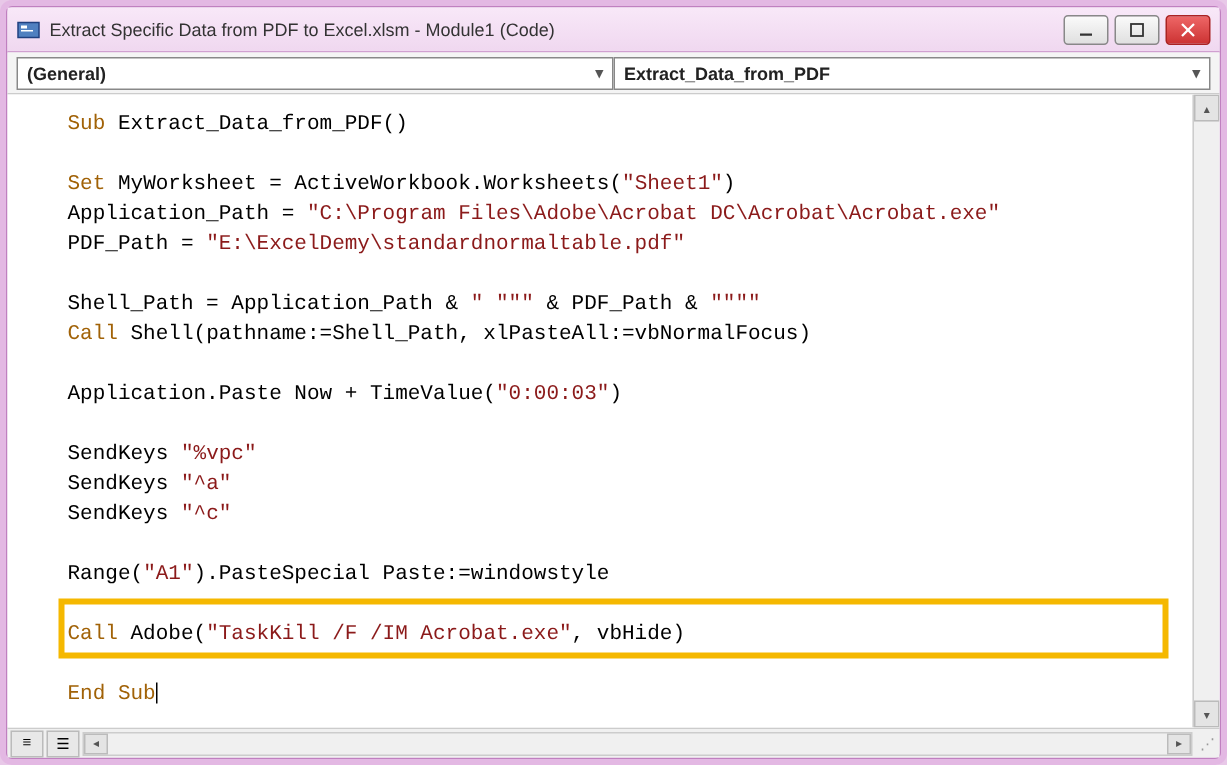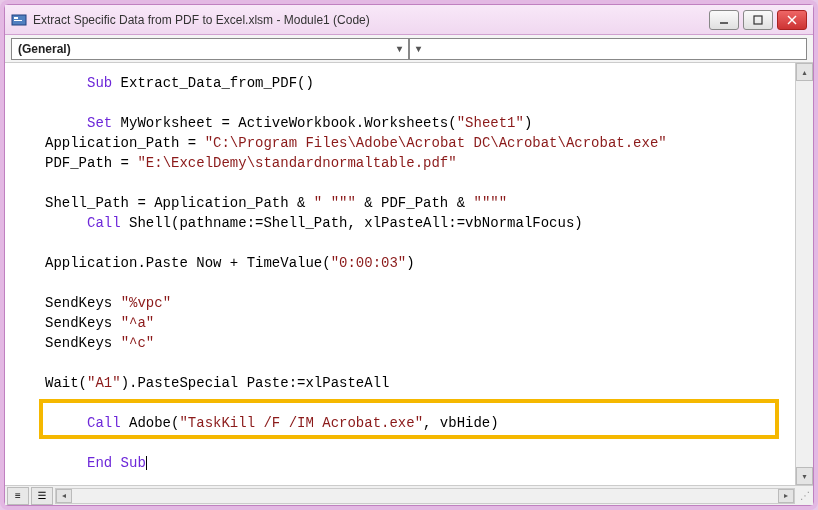--- a/index.html
+++ b/index.html
@@ -85,21 +85,21 @@
     overflow: hidden;
   }
   .code-content {
     padding: 10px 10px 10px 40px;
     font-family: Consolas, "Courier New", monospace;
     font-size: 14px;
     line-height: 20px;
     color: #000;
     white-space: pre;
   }
-  .kw { color: #6d28d9; margin-left: 42px; }
+  .kw { color: #a16207; }
   .str { color: #8b1a1a; }
   .highlight-box {
     position: absolute;
     left: 34px;
     width: 740px;
     height: 40px;
     border: 4px solid #f5b800;
     background: transparent;
     pointer-events: none;
   }
@@ -196,41 +196,42 @@
         </div>
     </div>
   </div>
 
   <div class="dropdown-bar">
     <div class="dropdown">
       <span>(General)</span>
       <span class="arrow">▾</span>
     </div>
     <div class="dropdown">
+      <span>Extract_Data_from_PDF</span>
       <span class="arrow">▾</span>
     </div>
   </div>
 
   <div class="code-area">
     <div class="code-content"><span class="kw">Sub</span><span> Extract_Data_from_PDF()</span>
 <span></span>
 <span class="kw">Set</span><span> MyWorksheet = ActiveWorkbook.Worksheets(</span><span class="str">"Sheet1"</span><span>)</span>
 <span>Application_Path = </span><span class="str">"C:\Program Files\Adobe\Acrobat DC\Acrobat\Acrobat.exe"</span>
 <span>PDF_Path = </span><span class="str">"E:\ExcelDemy\standardnormaltable.pdf"</span>
 <span></span>
 <span>Shell_Path = Application_Path &amp; </span><span class="str">" """</span><span> &amp; PDF_Path &amp; </span><span class="str">""""</span>
 <span class="kw">Call</span><span> Shell(pathname:=Shell_Path, xlPasteAll:=vbNormalFocus)</span>
 <span></span>
 <span>Application.Paste Now + TimeValue(</span><span class="str">"0:00:03"</span><span>)</span>
 <span></span>
 <span>SendKeys </span><span class="str">"%vpc"</span>
 <span>SendKeys </span><span class="str">"^a"</span>
 <span>SendKeys </span><span class="str">"^c"</span>
 <span></span>
-<span>Wait(</span><span class="str">"A1"</span><span>).PasteSpecial Paste:=xlPasteAll</span>
+<span>Range(</span><span class="str">"A1"</span><span>).PasteSpecial Paste:=windowstyle</span>
 <span></span>
 <span class="kw">Call</span><span> Adobe(</span><span class="str">"TaskKill /F /IM Acrobat.exe"</span><span>, vbHide)</span>
 <span></span>
 <span class="kw">End Sub</span><span class="cursor"></span></div>
 
     <div class="highlight-box" style="top:336px"></div>
 
     <div class="vscroll">
       <div class="up">▴</div>
       <div class="down">▾</div>

